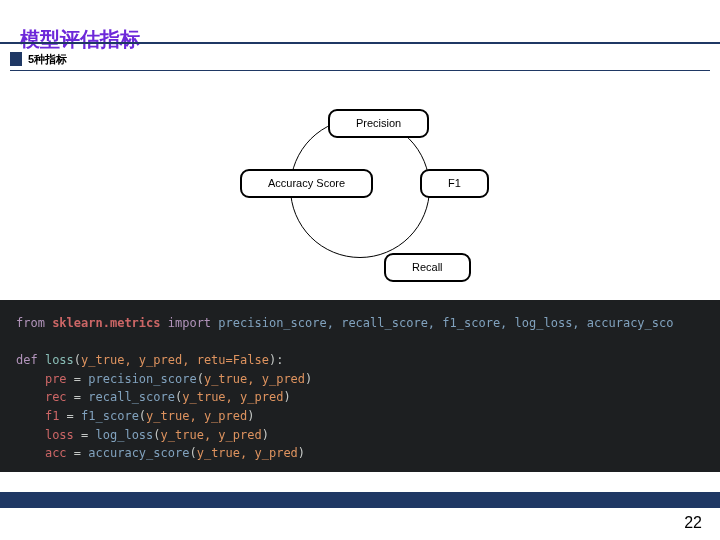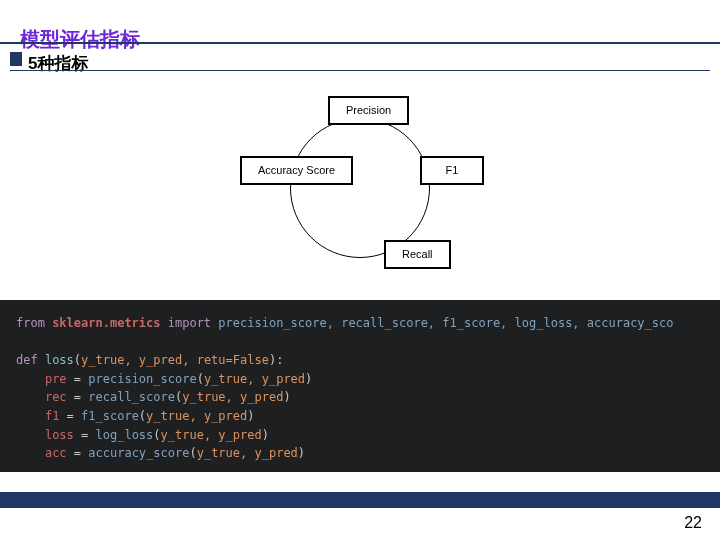--- a/index.html
+++ b/index.html
@@ -3,32 +3,32 @@
 <meta charset="utf-8">
 <style>
   * { margin: 0; padding: 0; box-sizing: border-box; }
   html, body { width: 720px; height: 540px; font-family: "Microsoft YaHei", Arial, sans-serif; background: #fff; }
   .slide { position: relative; width: 720px; height: 540px; background: #fff; }
 
   .title { position: absolute; top: 16px; left: 20px; font-size: 20px; font-weight: 700; color: #6d28d9; margin-top: 10px; }
   .title-underline { position: absolute; top: 42px; left: 0; width: 720px; height: 2px; background: #1f3864; }
 
   .subtitle-block { position: absolute; top: 52px; left: 10px; width: 12px; height: 14px; background: #1f3864; }
-  .subtitle { position: absolute; top: 52px; left: 28px; font-size: 17px; font-weight: 700; color: #000; }
+  .subtitle { position: absolute; top: 52px; left: 28px; font-size: 11px; font-weight: 700; color: #000; }
   .subtitle-underline { position: absolute; top: 70px; left: 10px; width: 700px; height: 1px; background: #1f3864; }
 
   .diagram { position: absolute; top: 88px; left: 0; width: 720px; height: 220px; }
   .ring {
     position: absolute; top: 30px; left: 290px; width: 140px; height: 140px;
     border: 1px solid #000; border-radius: 50%;
   }
   .node {
-    position: absolute; padding: 6px 16px; background: #fff; border: 2px solid #000;
-    border-radius: 0; font-size: 11px; font-family: Arial, sans-serif;
-    text-align: center; line-height: 1.15; min-width: 64px;
+    position: absolute; padding: 6px 26px; background: #fff; border: 2px solid #000;
+    border-radius: 9px; font-size: 11px; font-family: Arial, sans-serif;
+    text-align: center; line-height: 1.15; min-width: 64px; margin-top: 13px;
   }
   .n-top    { top: 8px;   left: 328px; }
   .n-left   { top: 68px;  left: 240px; }
   .n-right  { top: 68px;  left: 420px; }
   .n-bl     { top: 152px; left: 278px; }
   .n-br     { top: 152px; left: 384px; }
 
   .code-block {
     position: absolute; top: 300px; left: 0; width: 720px; height: 172px;
     background: #1d1f21; color: #c5c8c6; font-family: Consolas, Menlo, monospace;

